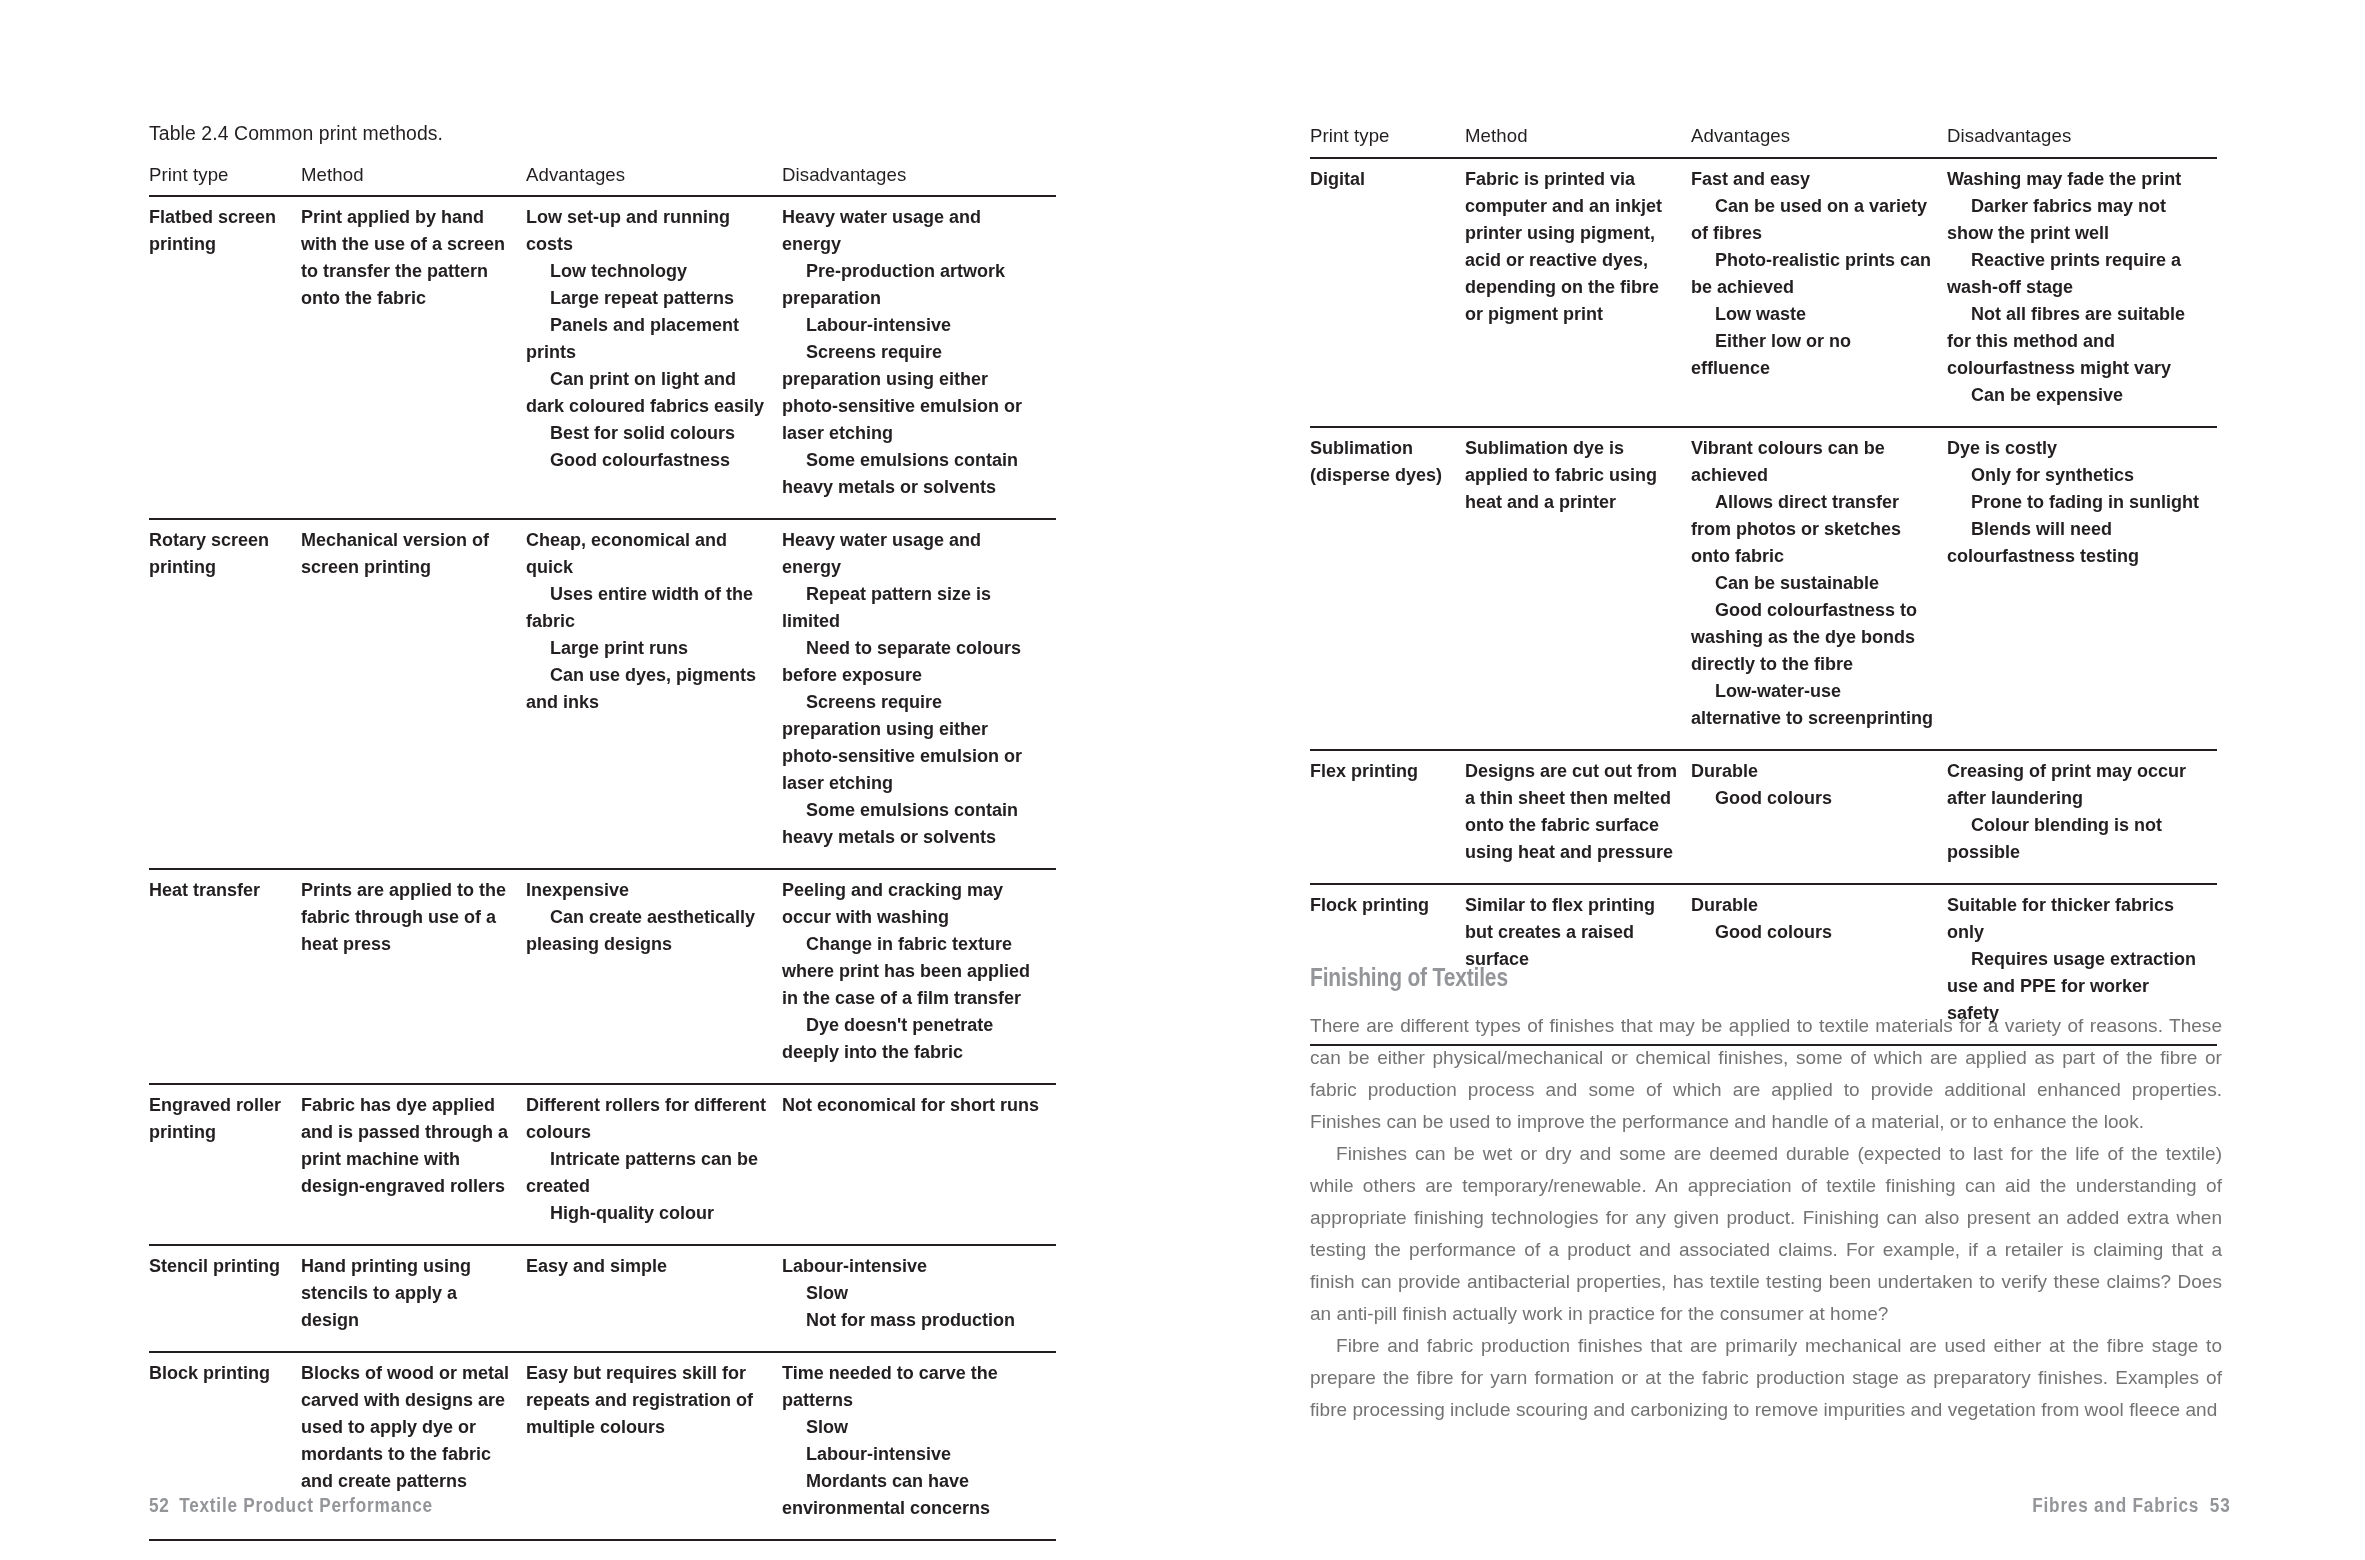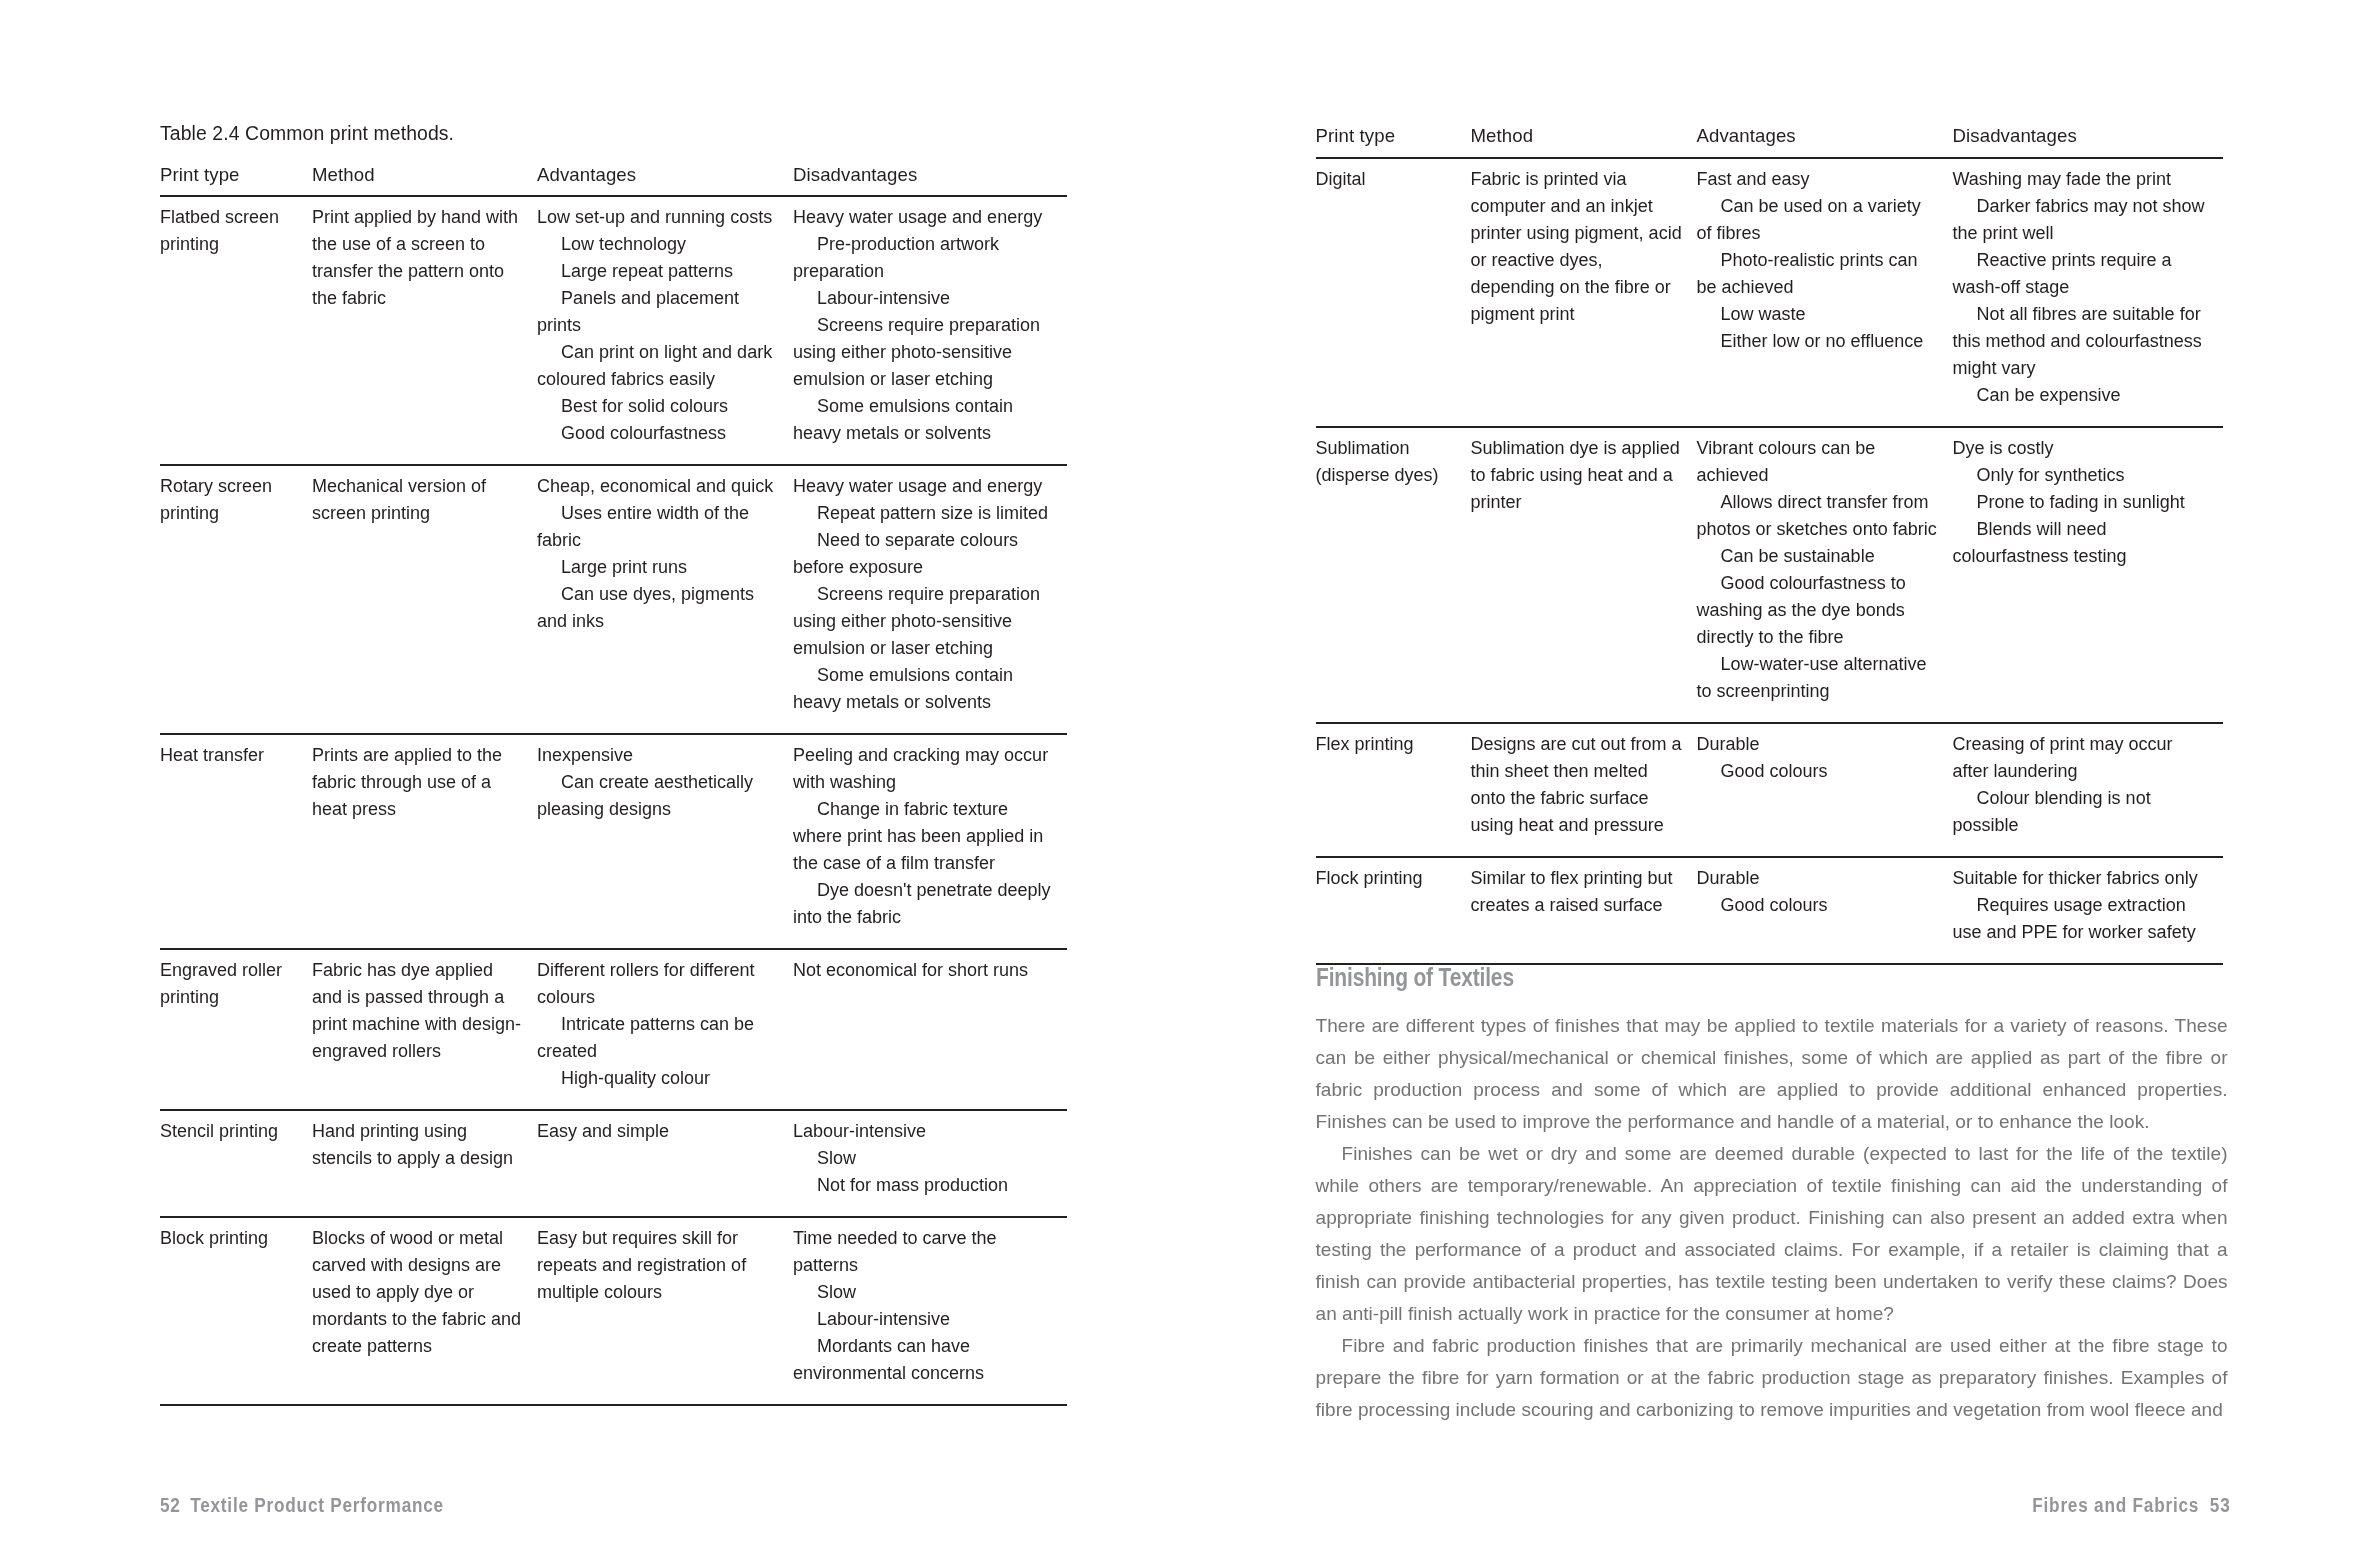--- a/index.html
+++ b/index.html
@@ -4,21 +4,21 @@
 <style>
   html,body{margin:0;padding:0;background:#ffffff;}
   body{
     width:2366px;height:1560px;
     font-family:"Liberation Sans","DejaVu Sans",sans-serif;
     color:#231f20;
     -webkit-font-smoothing:antialiased;
   }
   .spread{position:relative;width:2366px;height:1560px;display:flex;}
   .page{position:relative;box-sizing:border-box;}
-  .page-left{width:1183px;height:1560px;padding:8px;margin-left:11px;}
+  .page-left{width:1183px;height:1560px;padding:8px;}
   .page-right{width:1183px;height:1560px;padding:0;}
 
   
   .tbl-wrap{position:absolute;}
   .tbl-caption{
     font-size:19.4px;line-height:23px;font-weight:400;color:#231f20;
     letter-spacing:0.1px;margin-bottom:15.5px;
   }
   table.t{
     border-collapse:collapse;
@@ -30,20 +30,21 @@
     text-align:left;font-weight:400;vertical-align:bottom;
     padding:0 12.4px 7.8px 0;
     font-size:18.6px;
     letter-spacing:0.1px;
   }
   table.t thead tr{border-bottom:2.3px solid #231f20;}
   table.t td{
     vertical-align:top;
     padding:7px 12.4px 17px 0;
     border-bottom:2px solid #231f20;
+    font-weight:bold;
   }
   table.t tbody tr:last-child td{border-bottom:2px solid #231f20;}
   .cell p{margin:0;}
   .cell ul{margin:0;padding:0;list-style:none;}
   .cell ul li{margin:0;padding:0 0 0 24px;text-indent:0;}
   
   .cell ul li{
     padding-left:0;
     text-indent:24px;
   }

